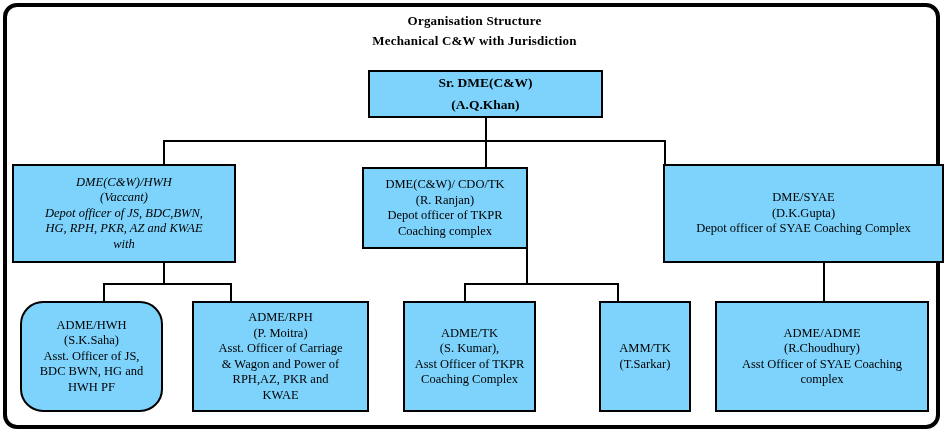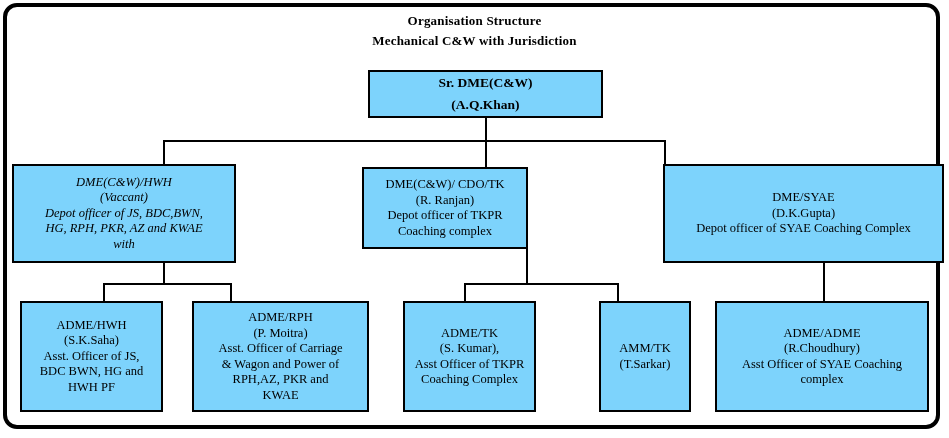--- a/index.html
+++ b/index.html
@@ -129,21 +129,21 @@
     <span class="ln">Depot officer of TKPR</span>
     <span class="ln">Coaching complex</span>
   </div>
 
   <div class="node" style="left:663px; top:164px; width:281px; height:99px;">
     <span class="ln">DME/SYAE</span>
     <span class="ln">(D.K.Gupta)</span>
     <span class="ln">Depot officer of SYAE Coaching Complex</span>
   </div>
 
-  <div class="node" style="left:20px; top:301px; width:143px; height:111px;">
+  <div class="node" style="left:20px; top:301px; width:143px; height:111px;border-radius:23px;">
     <span class="ln">ADME/HWH</span>
     <span class="ln">(S.K.Saha)</span>
     <span class="ln">Asst. Officer of JS,</span>
     <span class="ln">BDC BWN, HG and</span>
     <span class="ln">HWH PF</span>
   </div>
 
   <div class="node" style="left:192px; top:301px; width:177px; height:111px;">
     <span class="ln">ADME/RPH</span>
     <span class="ln">(P. Moitra)</span>

